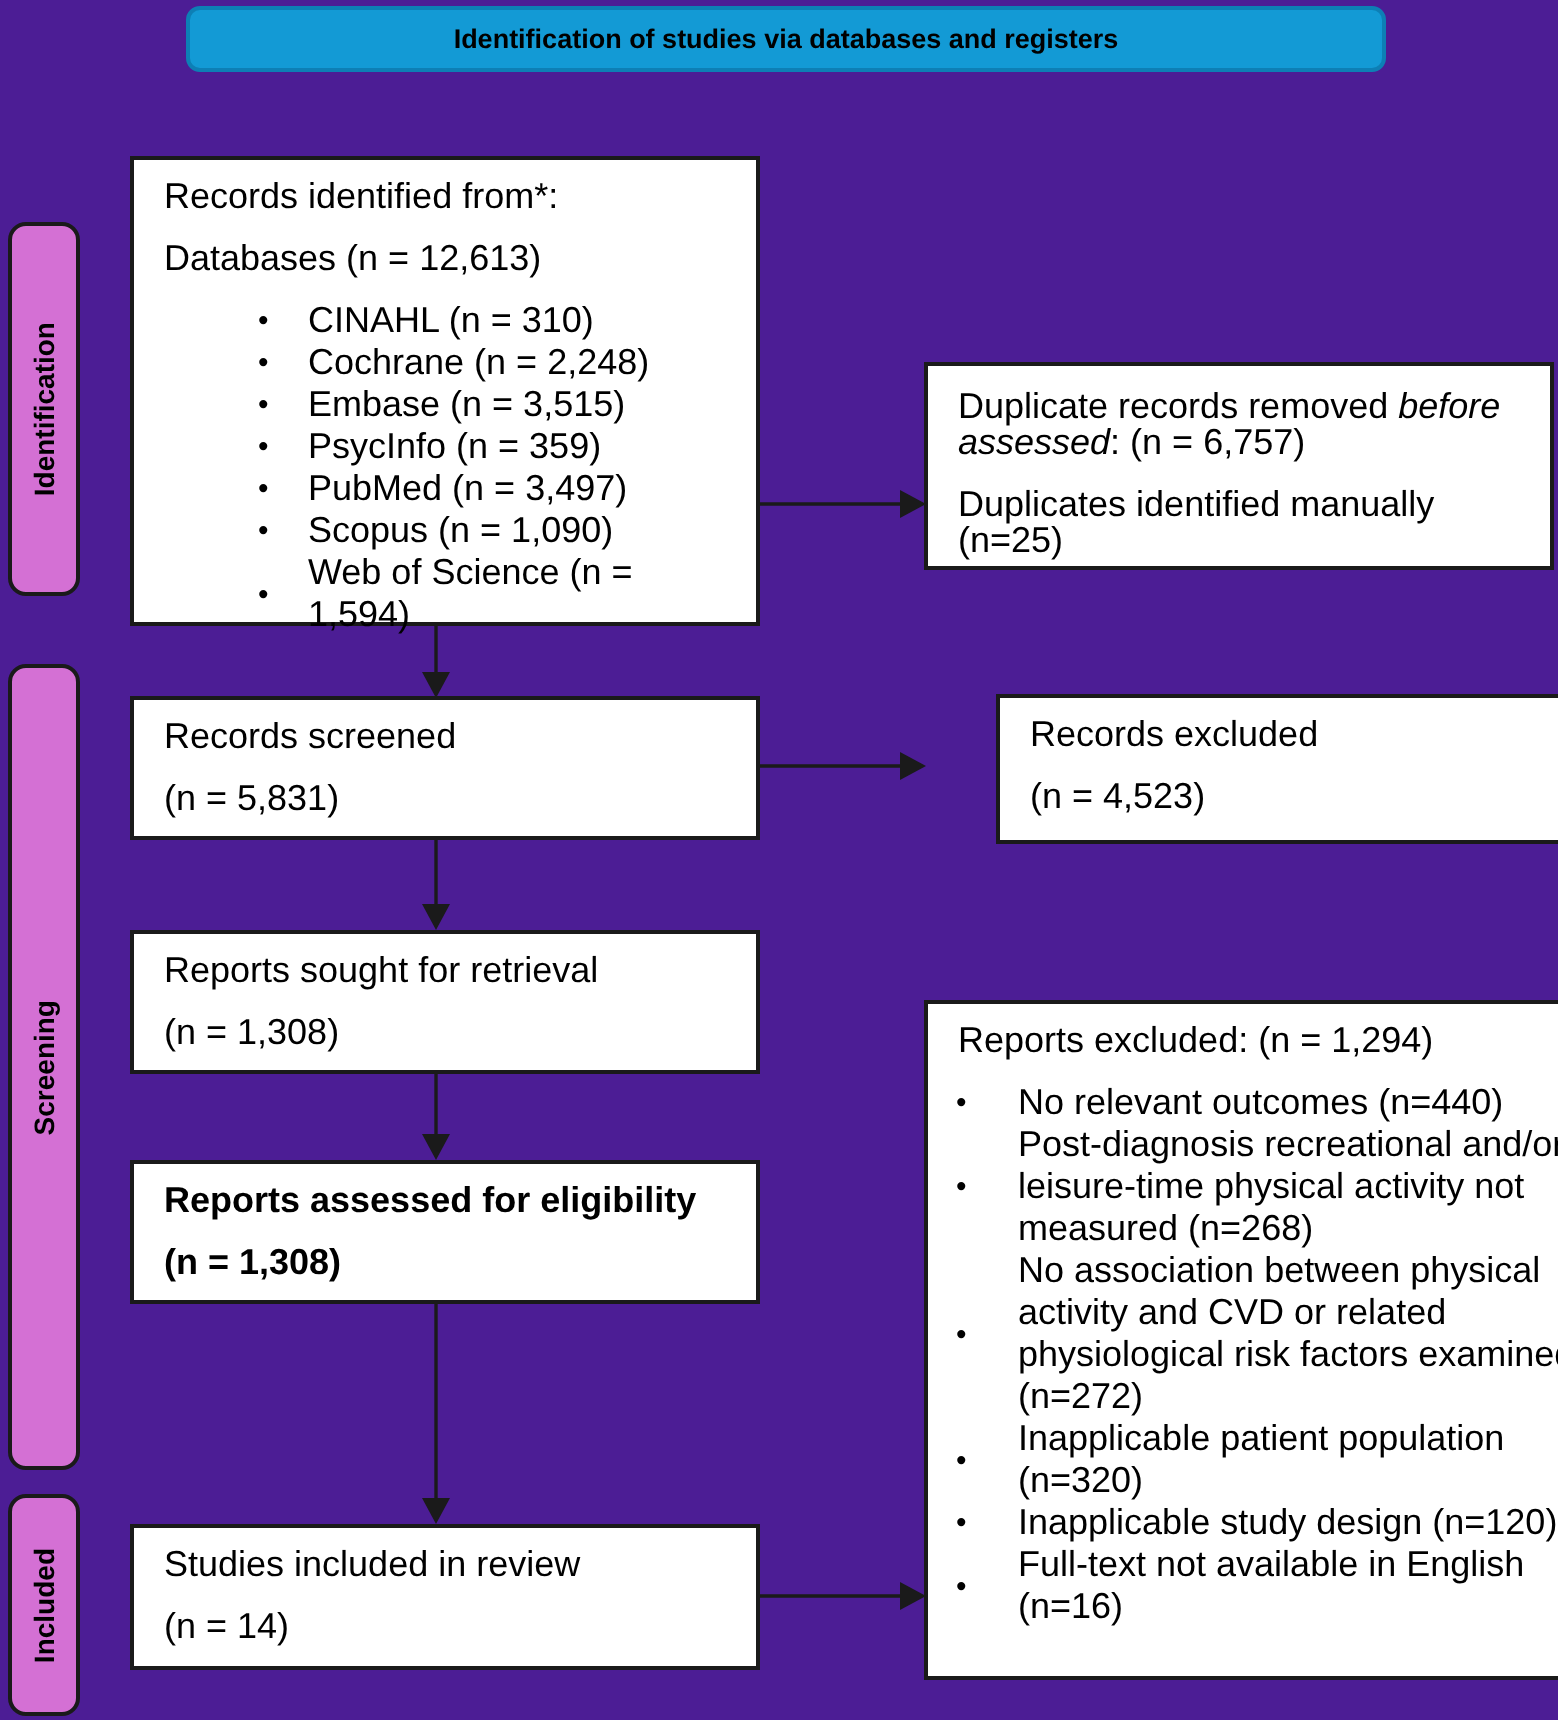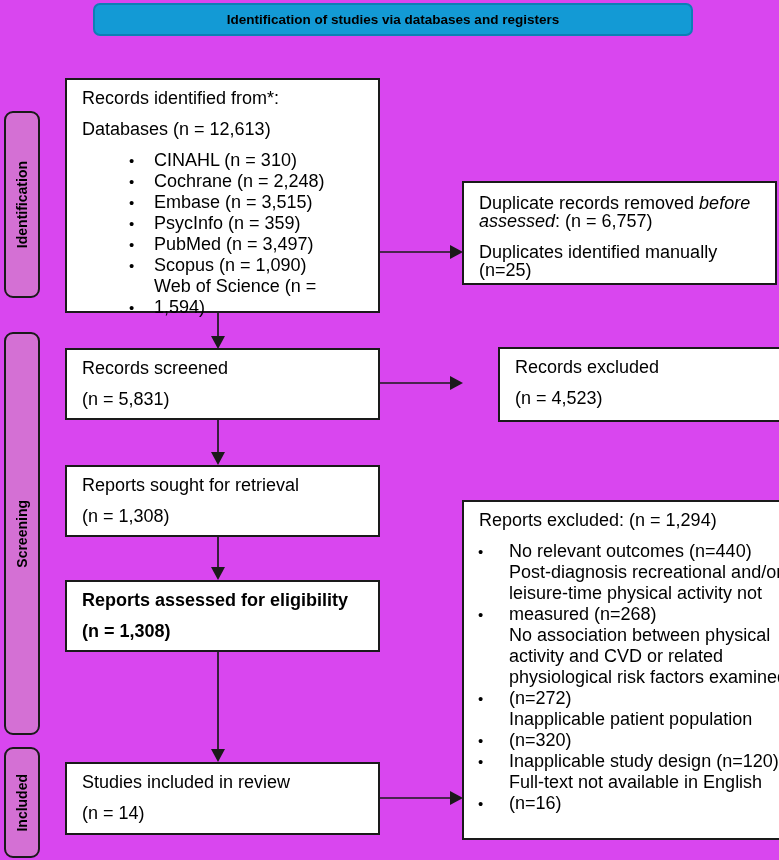--- a/index.html
+++ b/index.html
@@ -9,21 +9,21 @@
     --ink: #1a1a1a;
   }
   * { box-sizing: border-box; }
   html, body { margin: 0; padding: 0; background: #ffffff; }
   body { font-family: "Liberation Sans", "DejaVu Sans", sans-serif; color: #000; }
 
   .canvas {
     position: relative;
     width: 779px;
     height: 860px;
-    background: #d946ef;
+    background: #4c1d95;
     overflow: hidden;
   }
 
   .arrows { position: absolute; left: 0; top: 0; pointer-events: none; }
 
   .header-box {
     position: absolute;
     left: 93px; top: 3px; width: 600px; height: 33px;
     background: var(--header-bg);
     border: 2px solid var(--header-border);
@@ -65,21 +65,21 @@
   .box-records-identified { left: 65px; top: 78px;  width: 315px; height: 235px; }
   .box-duplicates        { left: 462px; top: 181px; width: 315px; height: 104px; padding-top: 11px; }
   .box-records-screened  { left: 65px;  top: 348px; width: 315px; height: 72px; }
   .box-records-excluded  { left: 462px; top: 347px; width: 315px; height: 75px; margin-left: 36px; }
   .box-reports-sought    { left: 65px;  top: 465px; width: 315px; height: 72px; }
   .box-reports-excluded  { left: 462px; top: 500px; width: 367px; height: 340px; padding-left: 12px; }
   .box-reports-assessed  { left: 65px;  top: 580px; width: 315px; height: 72px; font-weight: bold; }
   .box-studies-included  { left: 65px;  top: 762px; width: 315px; height: 73px; }
 
   .bullets { margin-top: 12px; }
-  .bullet-row { display: flex; align-items: flex-end; line-height: 21px; }
+  .bullet-row { display: flex; align-items: center; line-height: 21px; }
   .bullet-row::before { content: "\2022"; flex: 0 0 auto; font-size: 15px; }
   .db-bullets { padding-left: 47px; }
   .db-bullets .bullet-row::before { width: 25px; }
   .ex-bullets { padding-left: 2px; }
   .ex-bullets .bullet-row::before { width: 31px; }
   .bullet-text { flex: 1 1 auto; }
 
   .italic { font-style: italic; }
 </style>
 </head>

